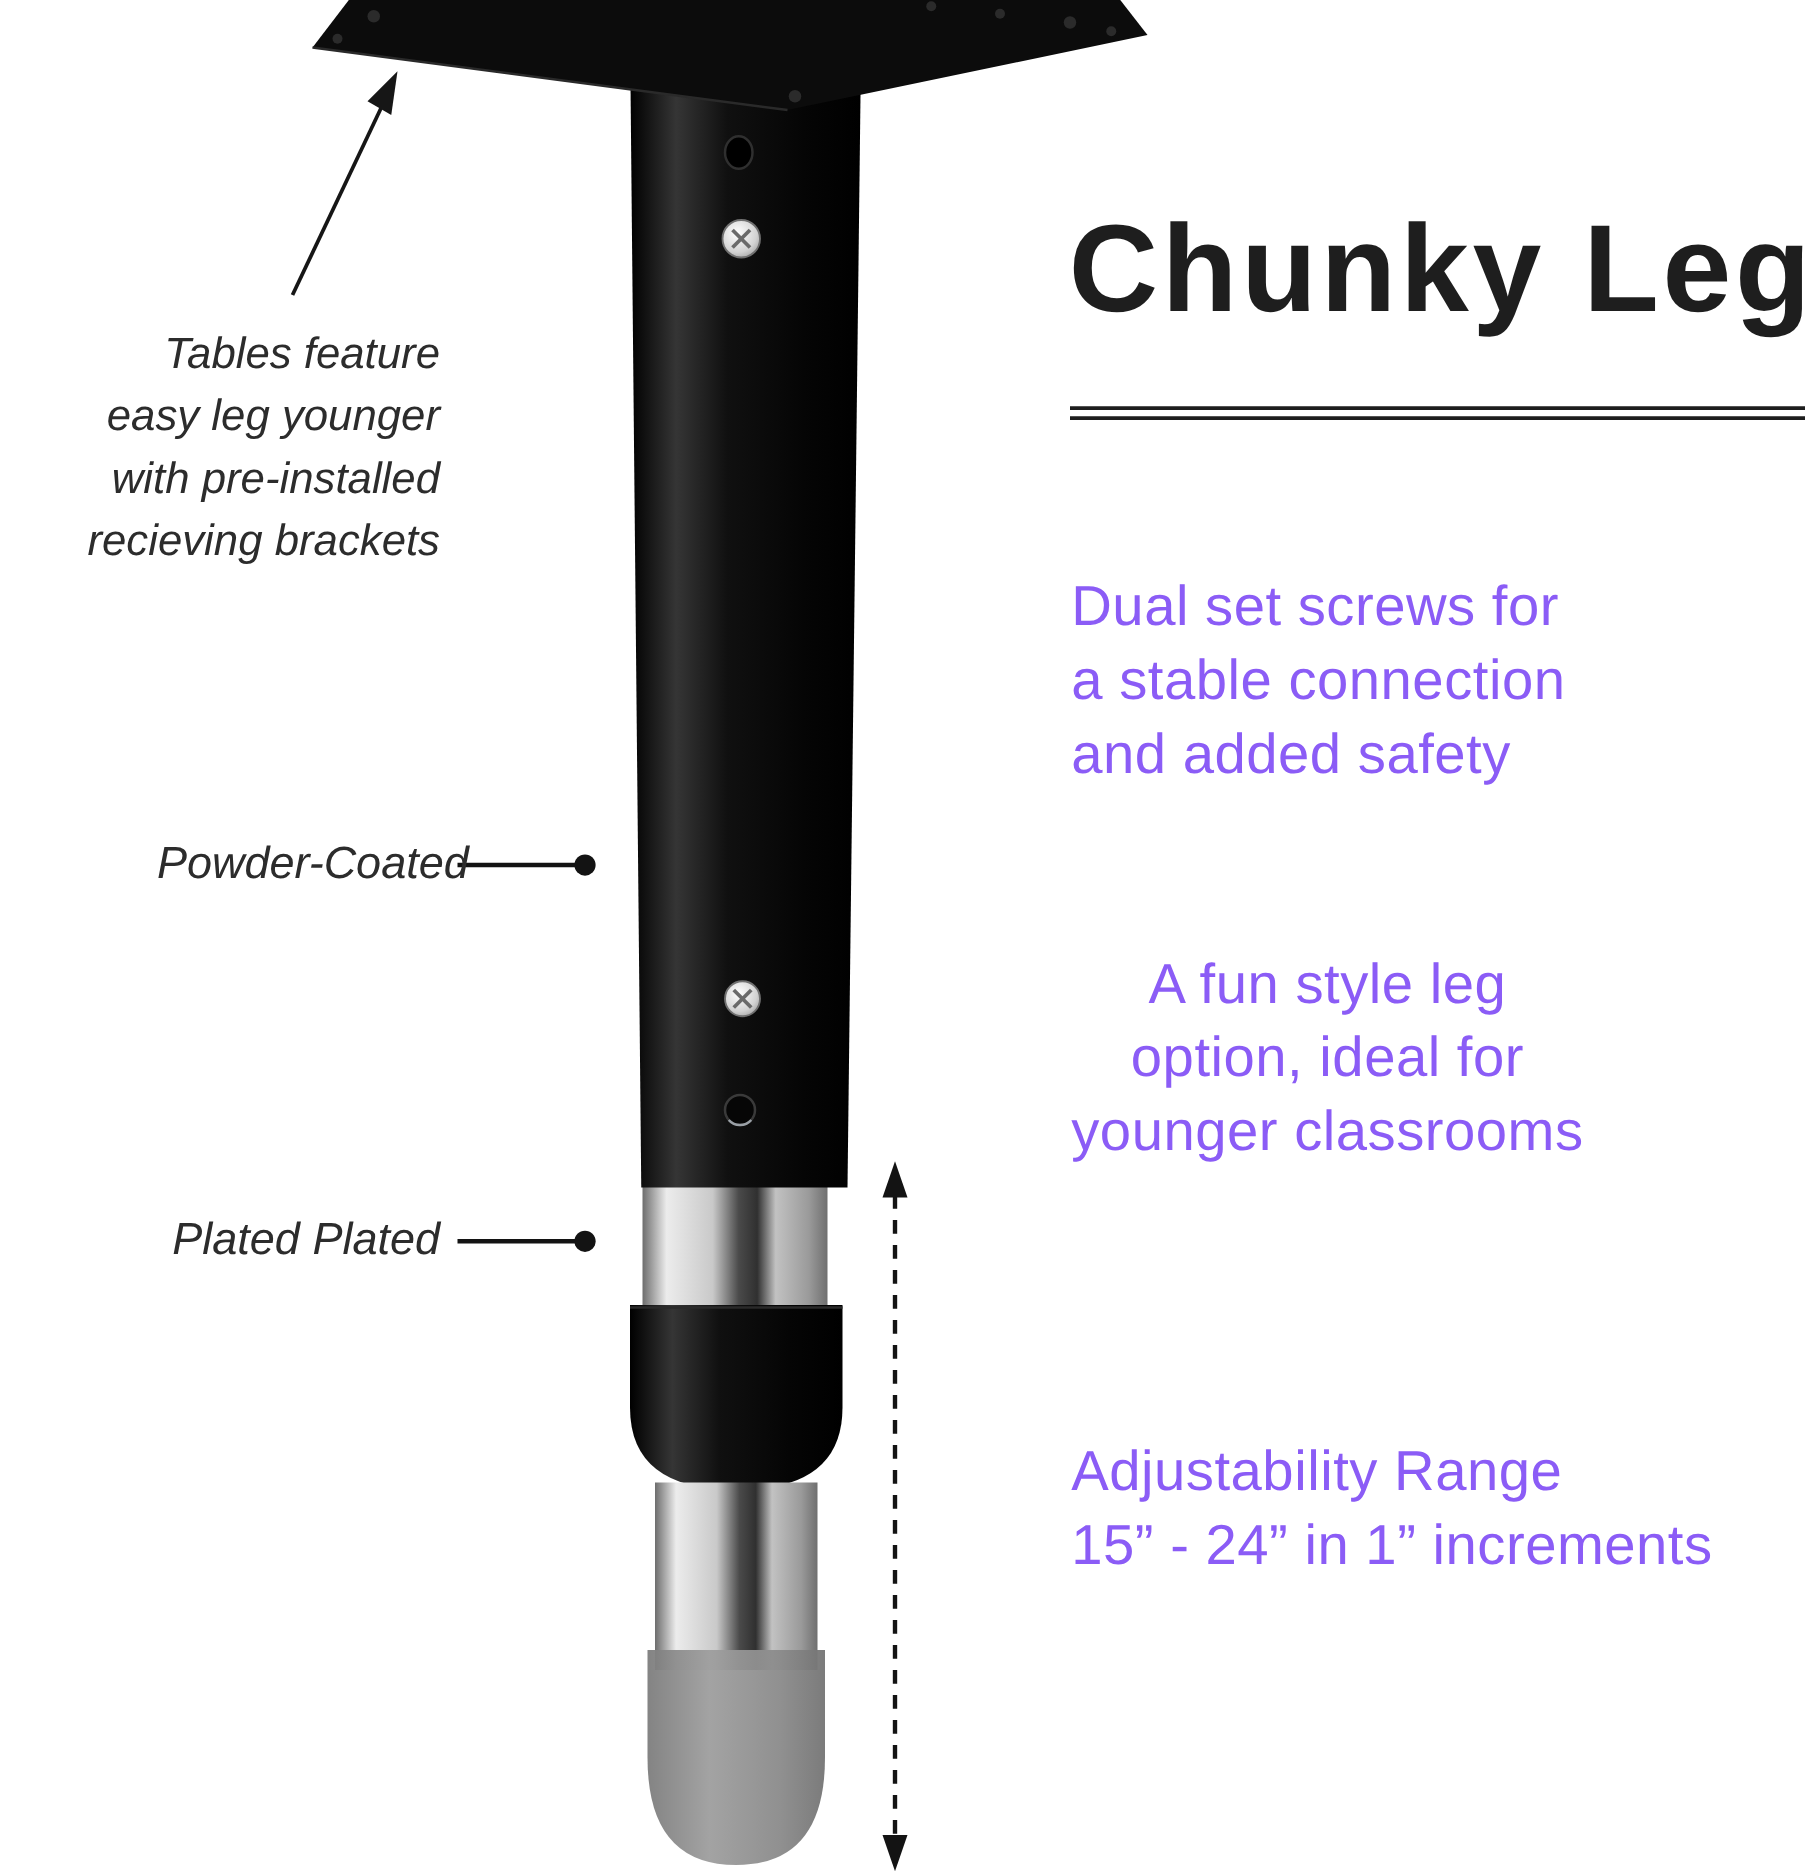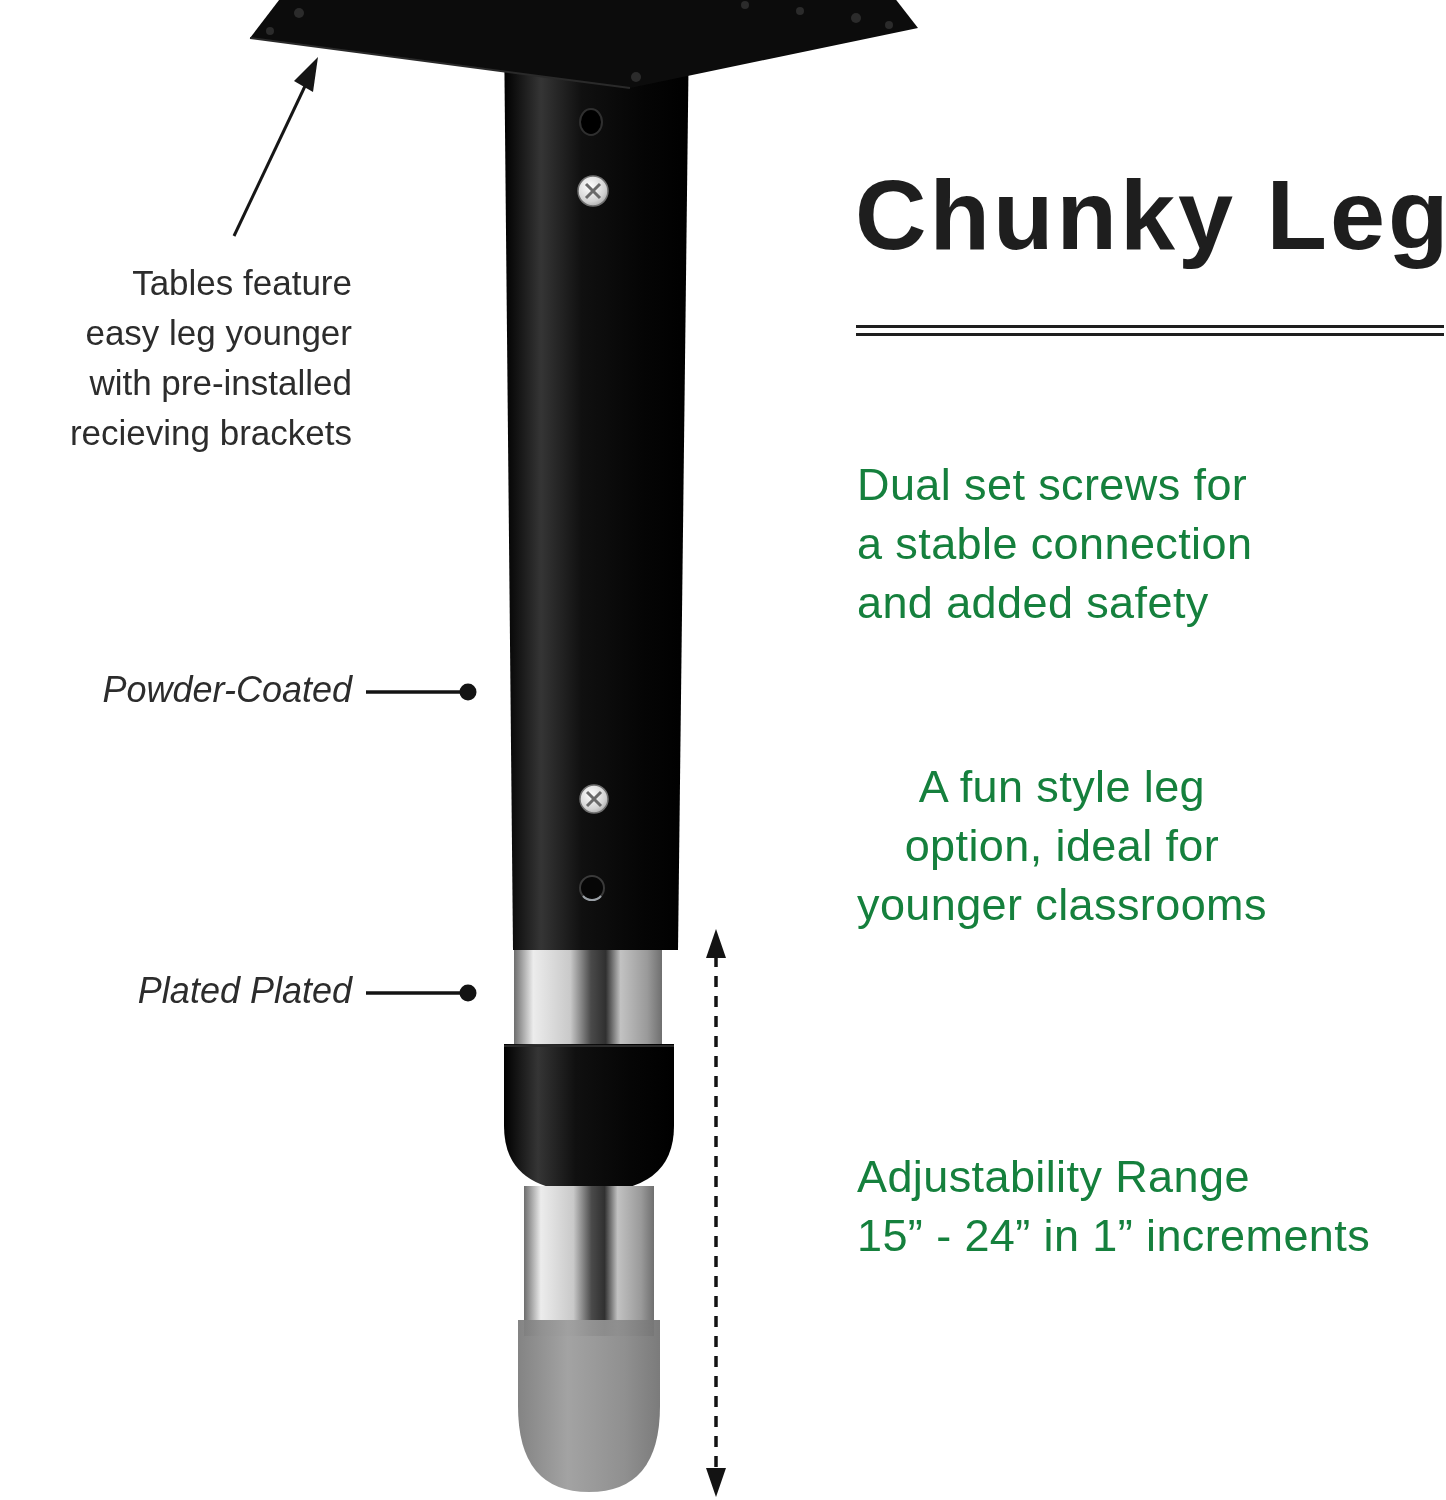--- a/index.html
+++ b/index.html
@@ -3,41 +3,41 @@
 <meta charset="utf-8">
 <style>
   html,body{margin:0;padding:0;background:#ffffff;}
   .canvas{
     position:relative;width:1446px;height:1500px;background:#fff;
     overflow:hidden;font-family:"Liberation Sans",sans-serif;
   }
   .art{position:absolute;left:0;top:0;width:1446px;height:1500px;}
   .txt{position:absolute;color:#2e2e2e;}
   .note{
-    left:0;top:258px;width:352px;text-align:right;
+    left:0;top:258px;width:352px;text-align:right;font-style:italic;
     font-size:35px;line-height:1.43;color:#2c2c2c;
   }
   .lbl{
     left:0;width:352px;text-align:right;font-style:italic;
     font-size:36px;color:#2c2c2c;white-space:nowrap;
   }
-  .lbl.powder{top:669px;}
+  .lbl.powder{top:669px;margin-left:23px;}
   .lbl.chromep{top:970px;}
   .title{
     left:855px;top:158px;font-size:99px;letter-spacing:3px;
     color:#1e1e1e;white-space:nowrap;font-weight:700;
   }
   .rule{
     position:absolute;left:856px;top:325px;width:588px;height:11px;
     border-top:3px solid #1e1e1e;border-bottom:3px solid #1e1e1e;
     box-sizing:border-box;
   }
   .feature{
     left:857px;font-size:45px;line-height:1.31;letter-spacing:.4px;
-    color:#15803d;white-space:nowrap;
+    color:#8b5cf6;white-space:nowrap;
   }
   .f1{top:456px;}
   .f2{top:758px;text-align:center;}
   .f3{top:1148px;}
 </style>
 </head>
 <body>
 
 <div class="canvas">
 

